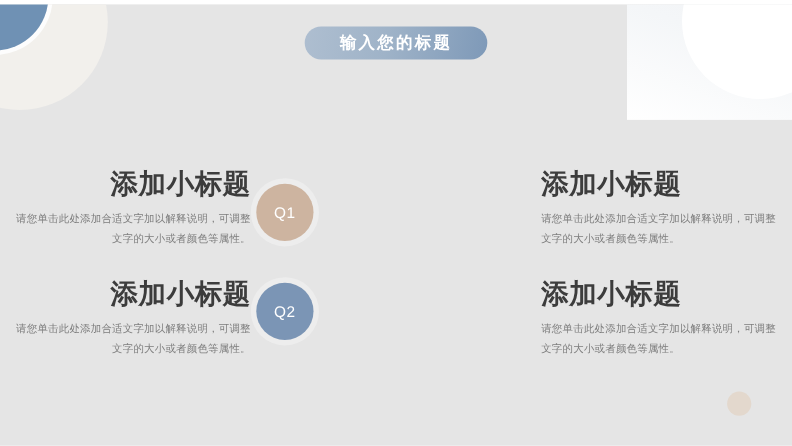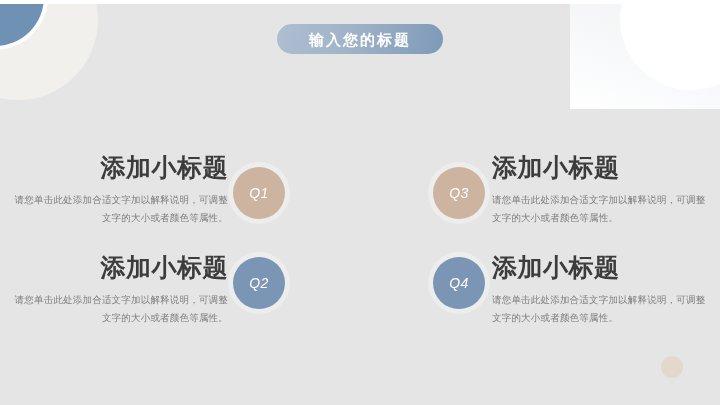--- a/index.html
+++ b/index.html
@@ -140,21 +140,21 @@
   }
   .disc {
     border-radius: 50%;
     display: flex;
     align-items: center;
     justify-content: center;
     color: #ffffff;
   }
 
   .q-ring { width: 62px; height: 62px; }
-  .q-disc { width: 52px; height: 52px; font-size: 14px; letter-spacing: 0.5px; font-style: italic; }
+  .q-disc { width: 52px; height: 52px; font-size: 14px; letter-spacing: 0.5px; }
   .q-tan { background: #cdb4a0; }
   .q-blue { background: #7b95b5; align-items: center; }
 
   #q1-ring { left: 228px; top: 158px; }
   #q2-ring { left: 228px; top: 248px; }
   #q3-ring { left: 428px; top: 158px; }
   #q4-ring { left: 428px; top: 248px; }
 
   .center-ring { left: 306px; top: 167px; width: 108px; height: 108px; }
   .center-disc {
@@ -208,26 +208,16 @@
       <span>Q1</span>
     </div>
   </div>
 
   <div class="ring q-ring" id="q2-ring">
     <div class="disc q-disc q-blue">
       <span>Q2</span>
     </div>
   </div>
 
-  <div class="ring q-ring" id="q3-ring">
-    <div class="disc q-disc q-tan">
-      <span>Q3</span>
-    </div>
-  </div>
-
-  <div class="ring q-ring" id="q4-ring">
-    <div class="disc q-disc q-blue">
-      <span>Q4</span>
-    </div>
-  </div>
+
 
 
 </div>
 
 </body></html>

